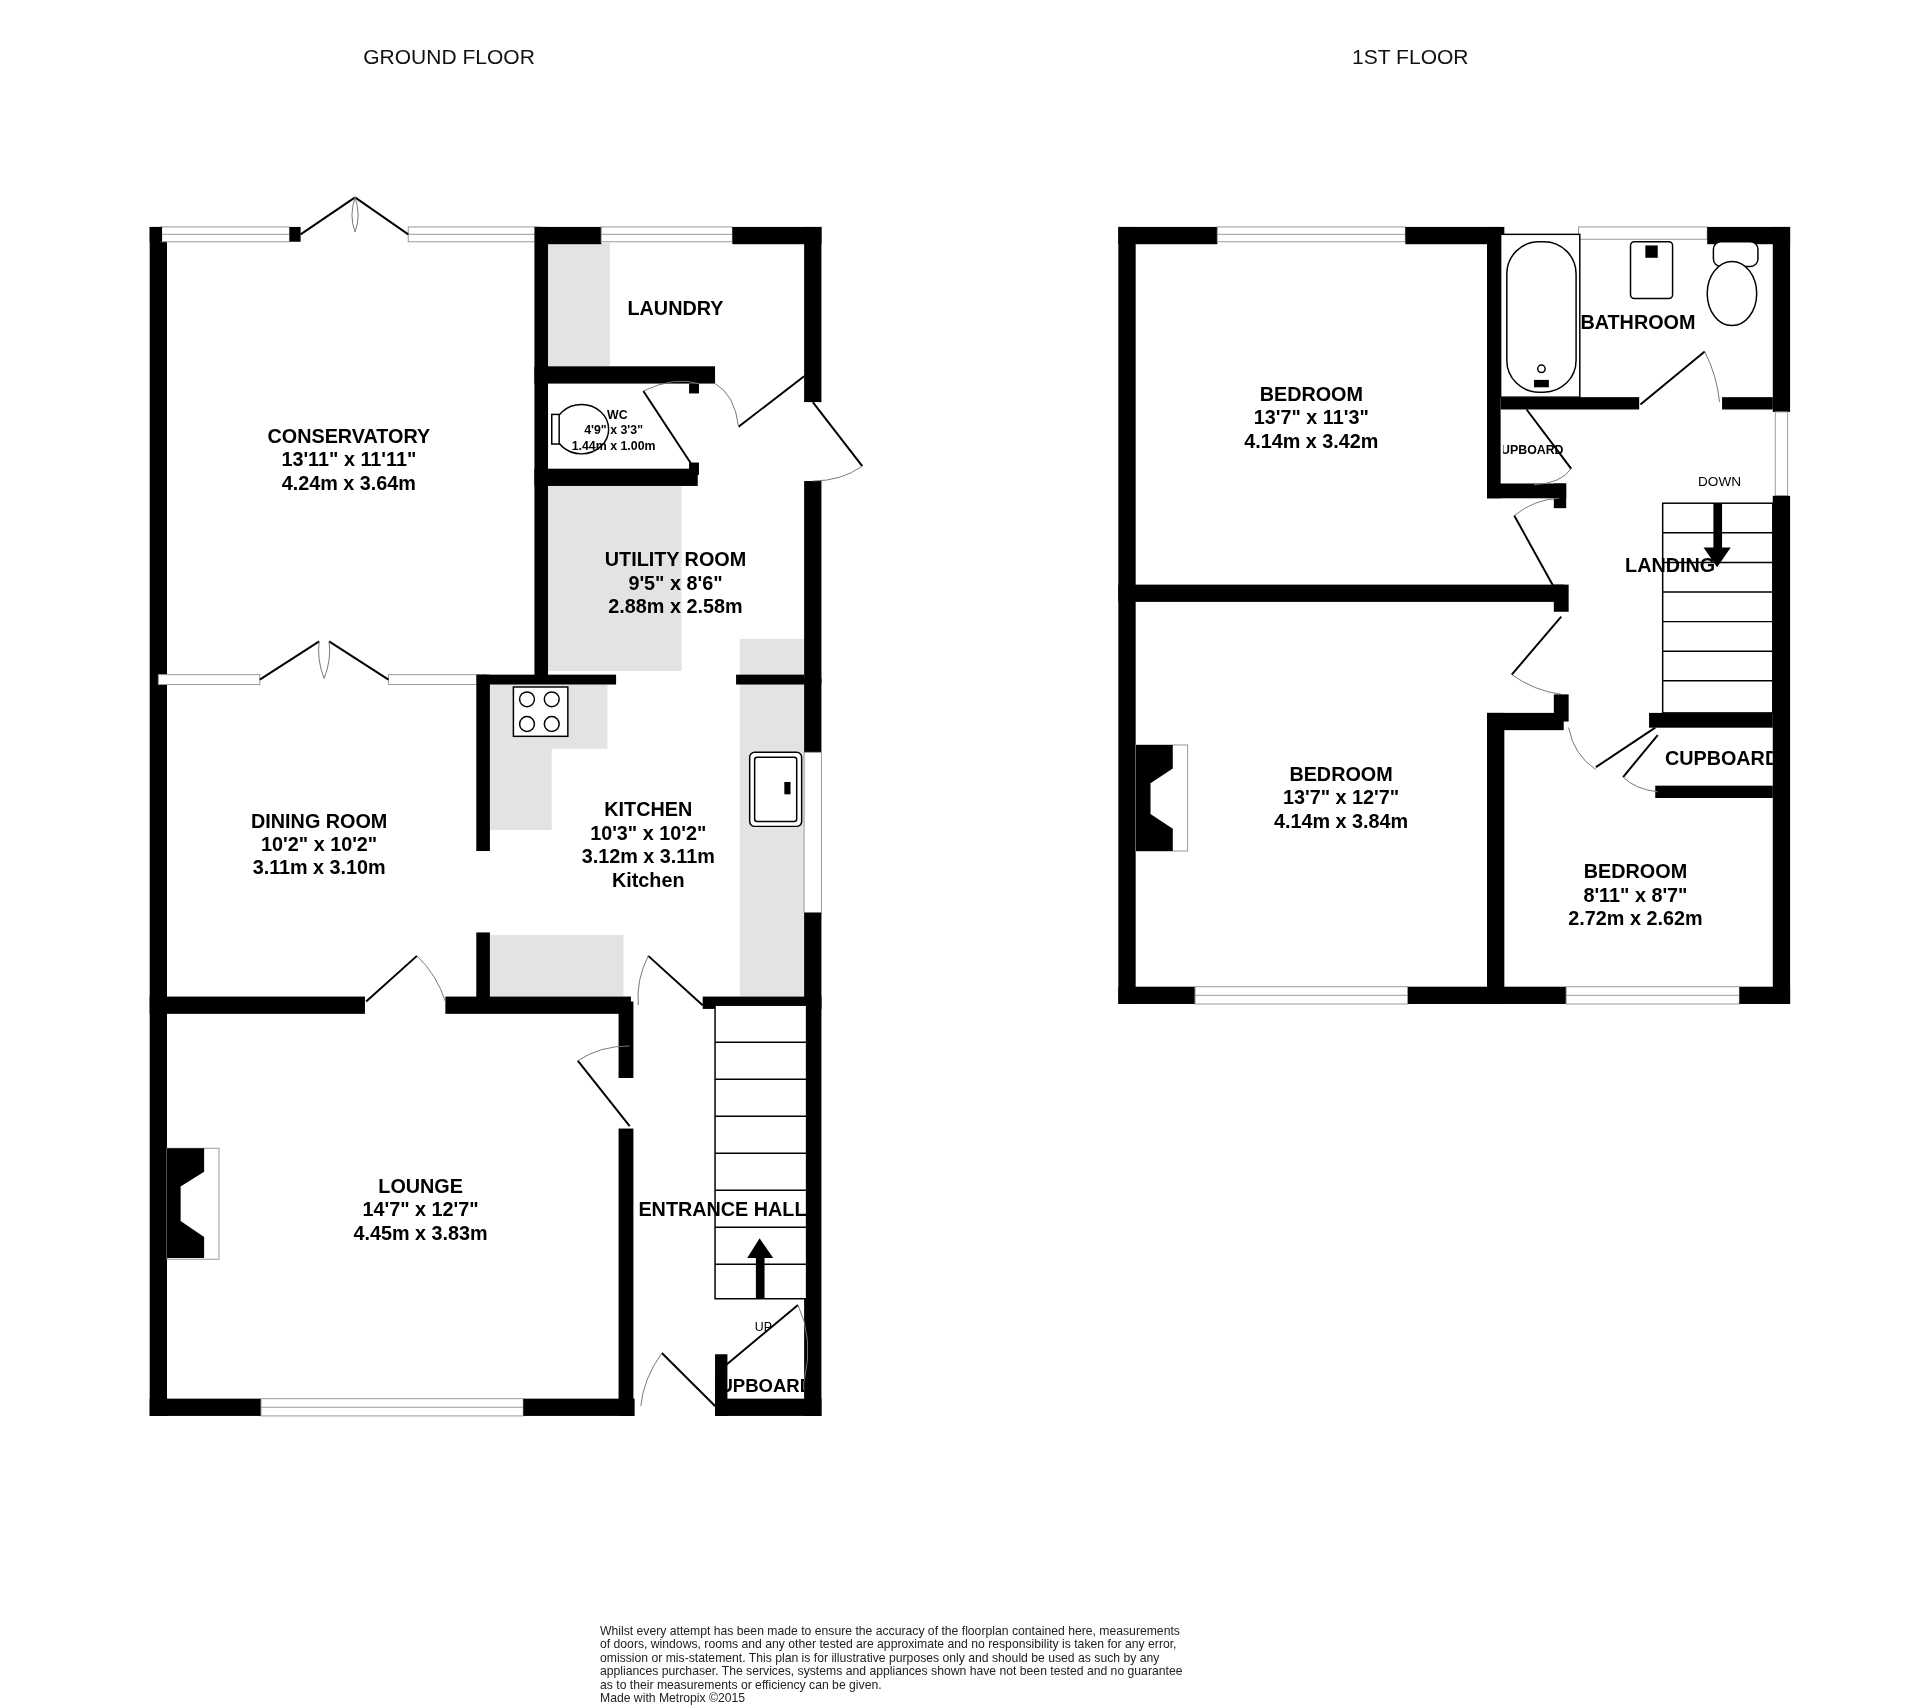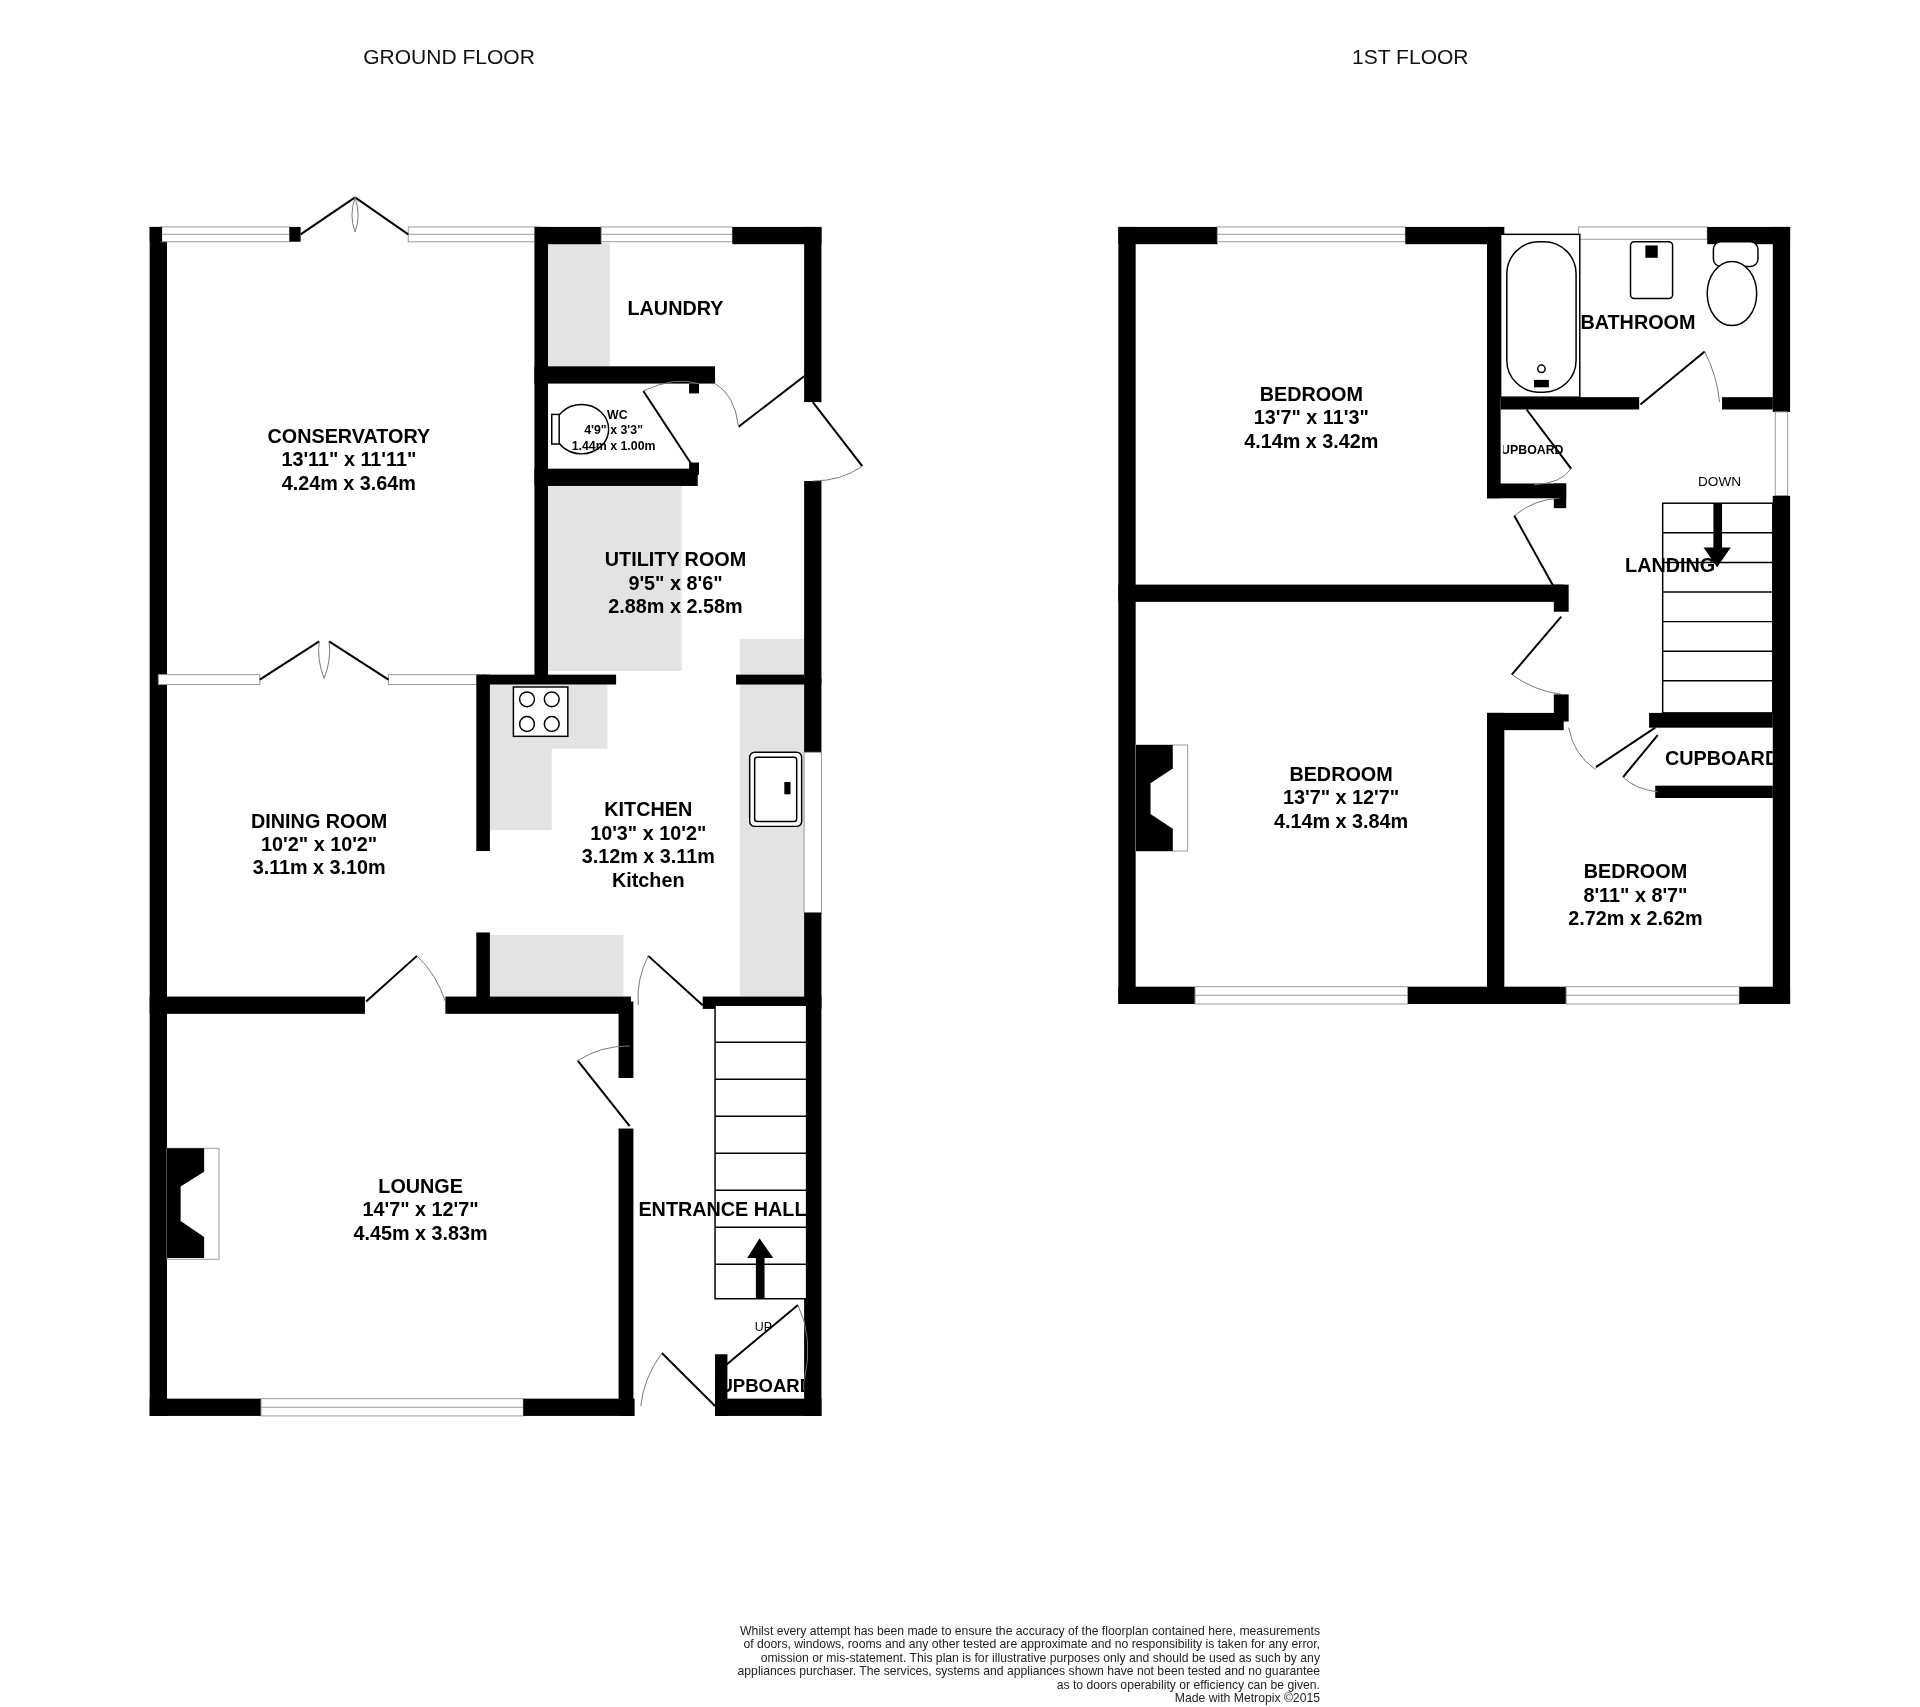--- a/index.html
+++ b/index.html
@@ -8,21 +8,21 @@
   .wall{fill:#000;}
   .win{fill:#fff;stroke:#999;stroke-width:0.8;}
   .unit{fill:#e3e3e3;}
   .door{fill:none;stroke:#000;stroke-width:1.6;}
   .arc{fill:none;stroke:#777;stroke-width:0.8;}
   .stair{fill:#fff;stroke:#000;stroke-width:1.2;}
   .fix{fill:#fff;stroke:#000;stroke-width:1.2;}
   .lbl{font-family:"Liberation Sans",sans-serif;font-weight:bold;fill:#000;text-anchor:middle;}
   .floor-title{font-family:"Liberation Sans",sans-serif;font-size:17px;fill:#111;text-anchor:middle;}
   .small{font-family:"Liberation Sans",sans-serif;fill:#000;text-anchor:middle;}
-  #disclaimer{position:absolute;left:600px;top:1625px;width:720px;text-align:right;
+  #disclaimer{position:absolute;left:600px;top:1625px;width:720px;text-align:left;
     font-family:"Liberation Sans",sans-serif;font-size:12.2px;line-height:13.4px;color:#222;}
   #disclaimer div{white-space:nowrap;}
 </style>
 </head>
 <body>
 
 <svg id="plan" viewBox="0 0 1552 1384" preserveAspectRatio="none" xmlns="http://www.w3.org/2000/svg">
   <defs>
     <clipPath id="clip-cupboard-lower">
         <rect x="1338" y="588" width="95" height="50"></rect>
@@ -312,15 +312,15 @@
       <text class="lbl" font-size="16" x="1322" y="750">2.72m  x 2.62m</text>
     </g>
   </g>
 </svg>
 
 <div id="disclaimer">
   <div>Whilst every attempt has been made to ensure the accuracy of the floorplan contained here, measurements</div>
   <div>of doors, windows, rooms and any other tested are approximate and no responsibility is taken for any error,</div>
   <div>omission or mis-statement. This plan is for illustrative purposes only and should be used as such by any</div>
   <div>appliances purchaser. The services, systems and appliances shown have not been tested and no guarantee</div>
-  <div>as to doors operability or efficiency can be given.</div>
+  <div>as to their measurements or efficiency can be given.</div>
   <div>Made with Metropix ©2015</div>
 </div>
 
 </body></html>

